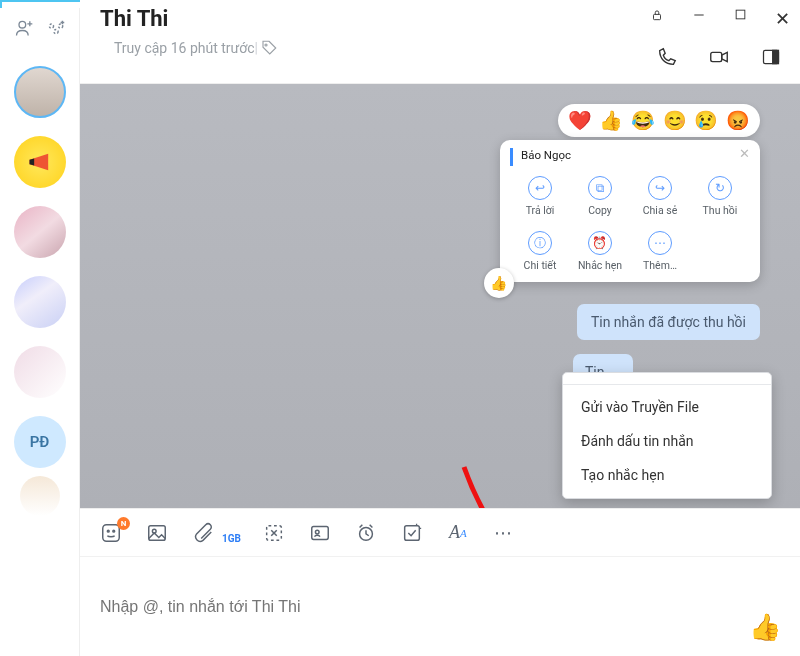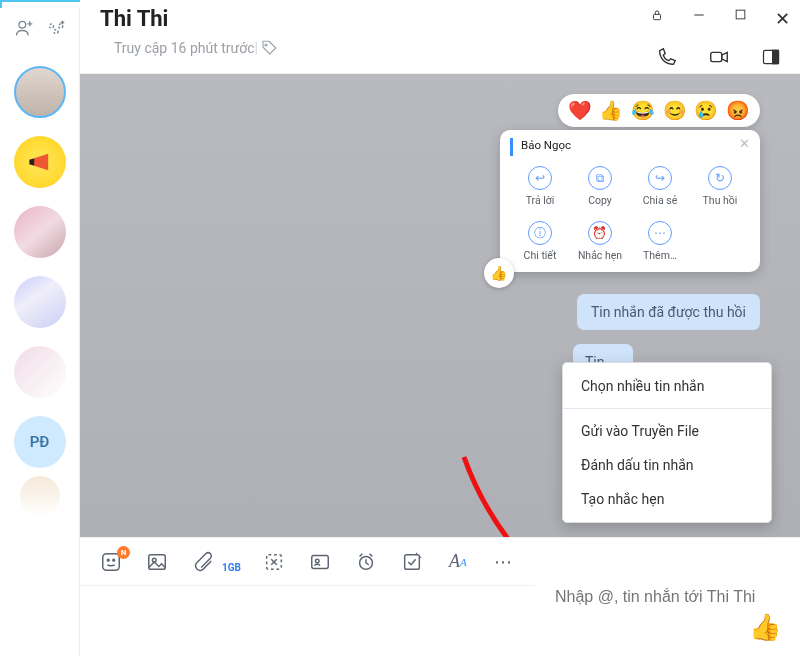--- a/index.html
+++ b/index.html
@@ -53,21 +53,21 @@
 
   
   .main {
     position: absolute;
     left: 80px; right: 0; top: 0; bottom: 0;
     background: #fff;
     display: flex;
     flex-direction: column;
   }
   .header {
-    height: 74px;
+    height: 84px;
     padding: 6px 20px 0;
     border-bottom: 1px solid #eee;
   }
   .winctrls {
     position: absolute;
     right: 10px; top: 8px;
     display:flex; gap:28px;
     color:#333;
   }
   .winctrls span { cursor:pointer; font-size:15px;}
@@ -164,23 +164,23 @@
   
   .arrow-ann {
     position:absolute;
     z-index:21;
     top:378px; left:374px;
     pointer-events:none;
   }
 
   
   .composer-wrap {
-    height:119px; width:100%;
+    height:148px; width:100%;
     background:#fff; border-top:1px solid #eee;
-    display:flex; flex-direction:row;
+    display:flex; flex-direction:column;
   }
   .toolbar {
     height:48px;
     display:flex; align-items:center; gap:20px;
     padding:0 18px;
     color:#5c6571;
     border-bottom:1px solid #f1f1f1;
     position:relative;
   }
   .toolbar .ticon { width:26px;height:26px; display:inline-flex;align-items:center;justify-content:center;}
@@ -343,21 +343,20 @@
             <span>Thêm…</span>
           </div>
       </div>
       <div class="thumb-btn">👍</div>
     </div>
 
     <div class="bubble b1">Tin nhắn đã được thu hồi</div>
     <div class="bubble b2">Tin nh</div>
 
     <div class="ctxmenu">
-      <div class="mi">Chọn nhiều tin nhắn</div>
       <div class="sep"></div>
       <div class="mi">Gửi vào Truyền File</div>
       <div class="mi">Đánh dấu tin nhắn</div>
       <div class="mi">Tạo nhắc hẹn</div>
 
     </div>
 
     <svg class="arrow-ann" width="170" height="170" viewBox="0 0 170 170">
       <defs>
           <marker id="ah" markerWidth="10" markerHeight="10" refX="7" refY="5" orient="auto">

